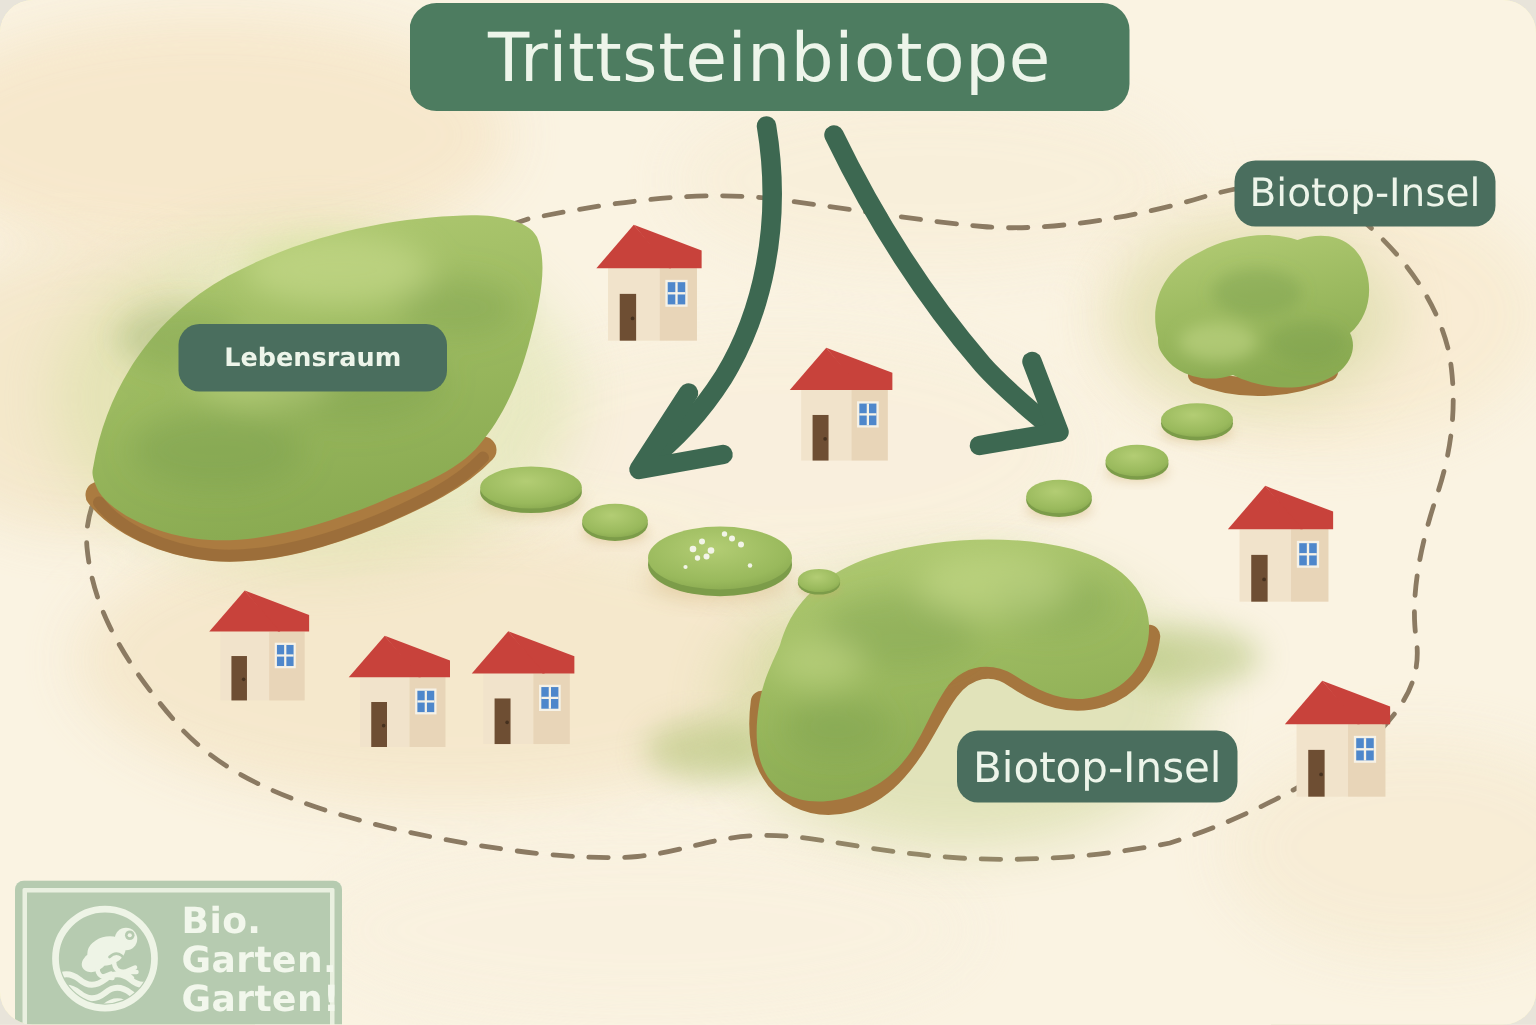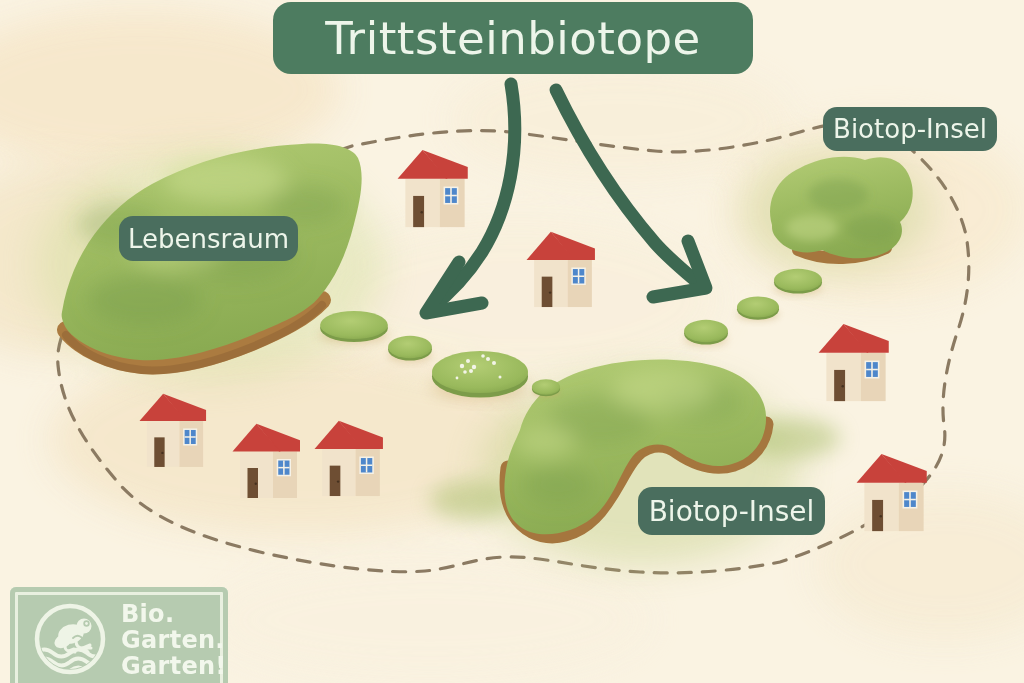--- a/index.html
+++ b/index.html
@@ -1,31 +1,32 @@
 <!DOCTYPE html>
 <html><head>
 <meta charset="utf-8">
 <style>
   html,body{margin:0;padding:0;background:#e8e4da;}
   .stage{
     position:relative;width:1024px;height:683px;overflow:hidden;
     background:#fef9c3;
     font-family:"DejaVu Sans","Liberation Sans",sans-serif;
+    border-radius:22px;
   }
   .stage svg.scene{position:absolute;left:0;top:0;}
   .banner{
     position:absolute;display:flex;align-items:center;justify-content:center;
     color:#edf5ea;background:#4a6e5e;border-radius:14px;
     text-align:center;white-space:nowrap;
   }
   .title-banner{
     left:273px;top:2px;width:480px;height:72px;
     background:#4d7c60;font-size:45px;font-weight:500;border-radius:18px;letter-spacing:.5px;
   }
-  .label-lebensraum{left:119px;top:216px;width:179px;height:45px;font-size:26px;}
+  .label-lebensraum{left:119px;top:216px;width:179px;height:45px;font-size:17px;font-weight:bold;}
   .label-biotop-top{left:823px;top:107px;width:174px;height:44px;font-size:26px;}
   .label-biotop-bottom{left:638px;top:487px;width:187px;height:48px;font-size:28px;}
   .logo-card{
     position:absolute;left:10px;top:563px;width:218px;height:108px;
     background:#b6cbb0;border-radius:6px;box-sizing:border-box;
     box-shadow:inset 0 0 0 5px #b6cbb0, inset 0 0 0 8px #e9f0e0;
     display:flex;align-items:center;gap:13px;padding-left:22px;margin-top:24px;
   }
   .logo-icon{flex:0 0 auto;}
   .logo-text{color:#f2f7ec;font-weight:bold;font-size:24px;line-height:1.08;letter-spacing:.3px;}

